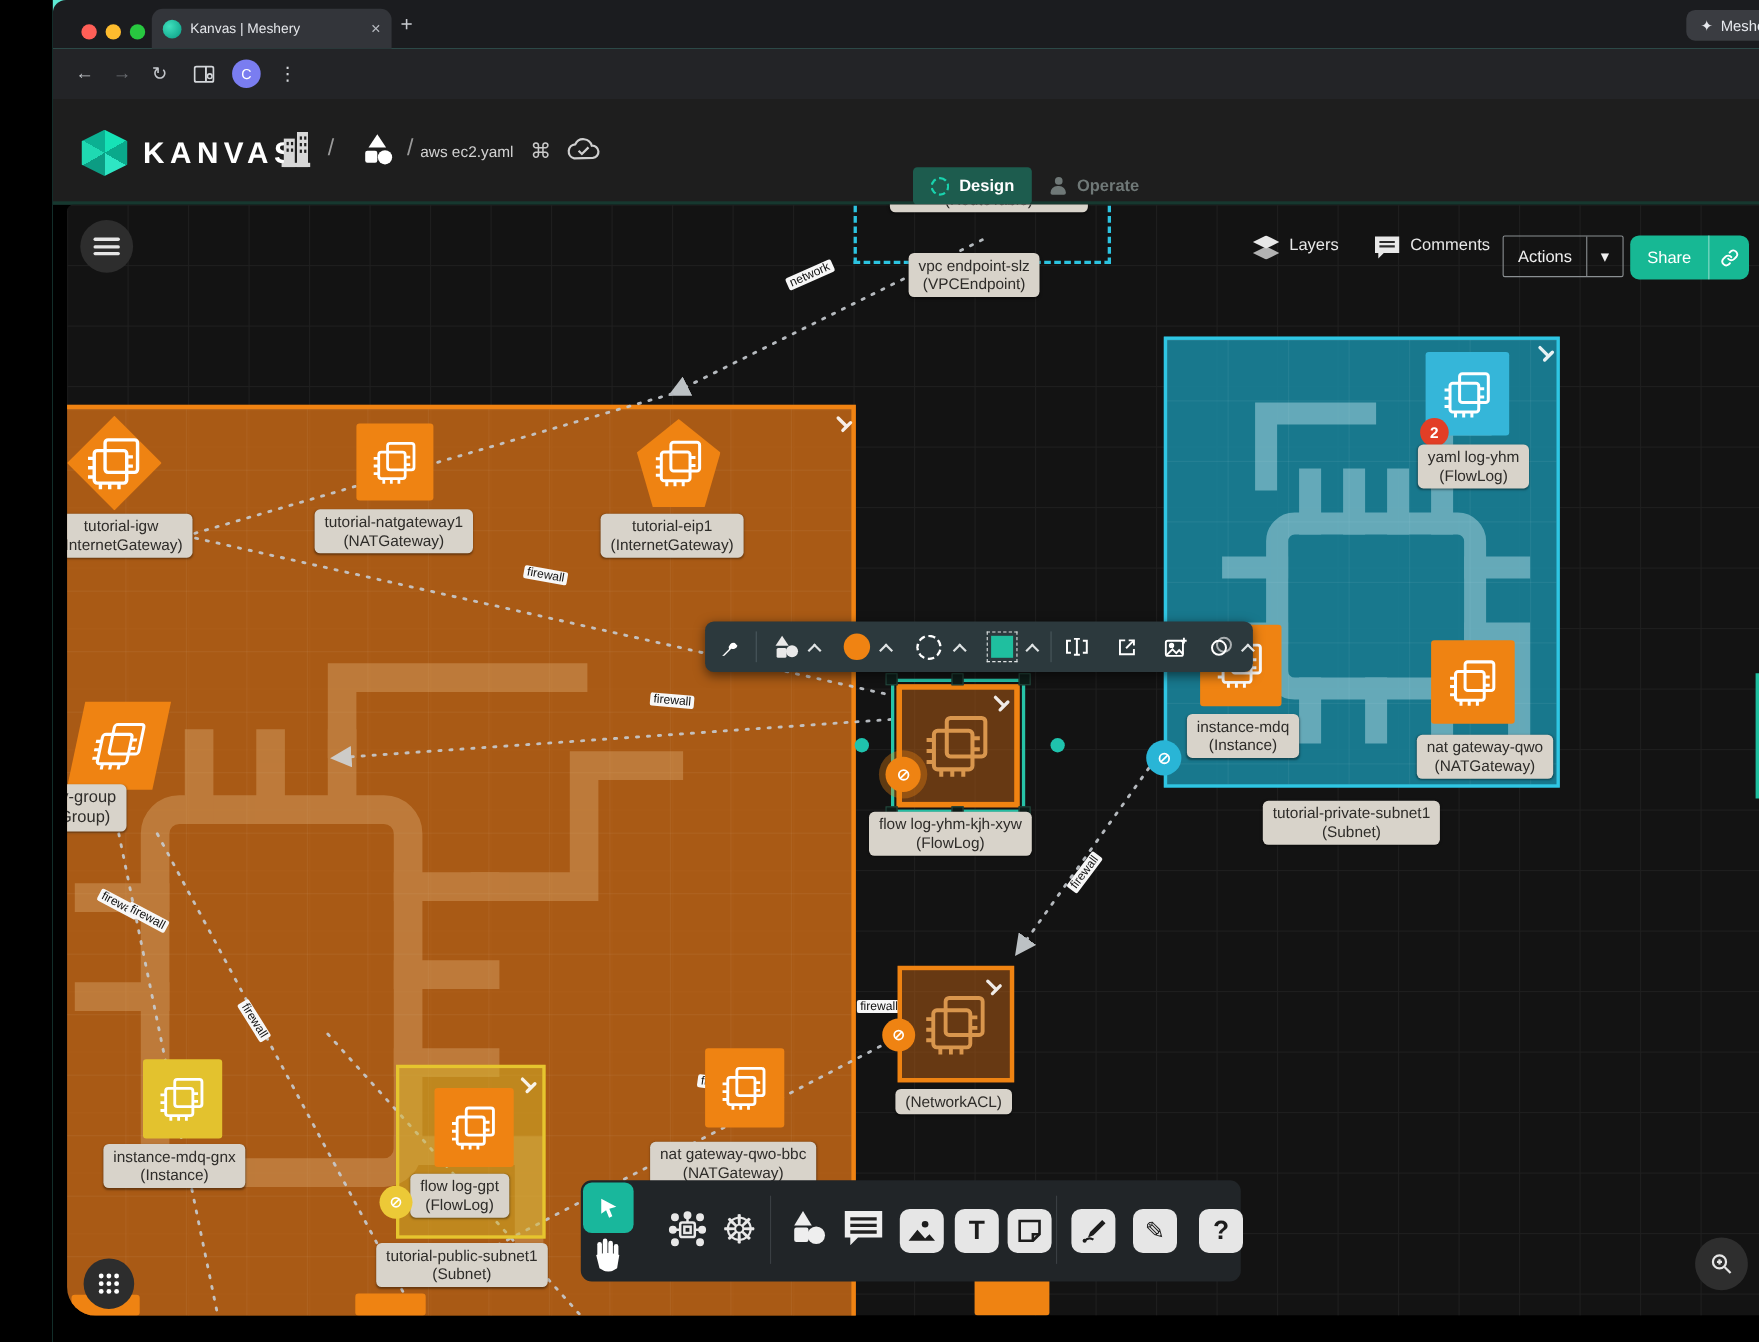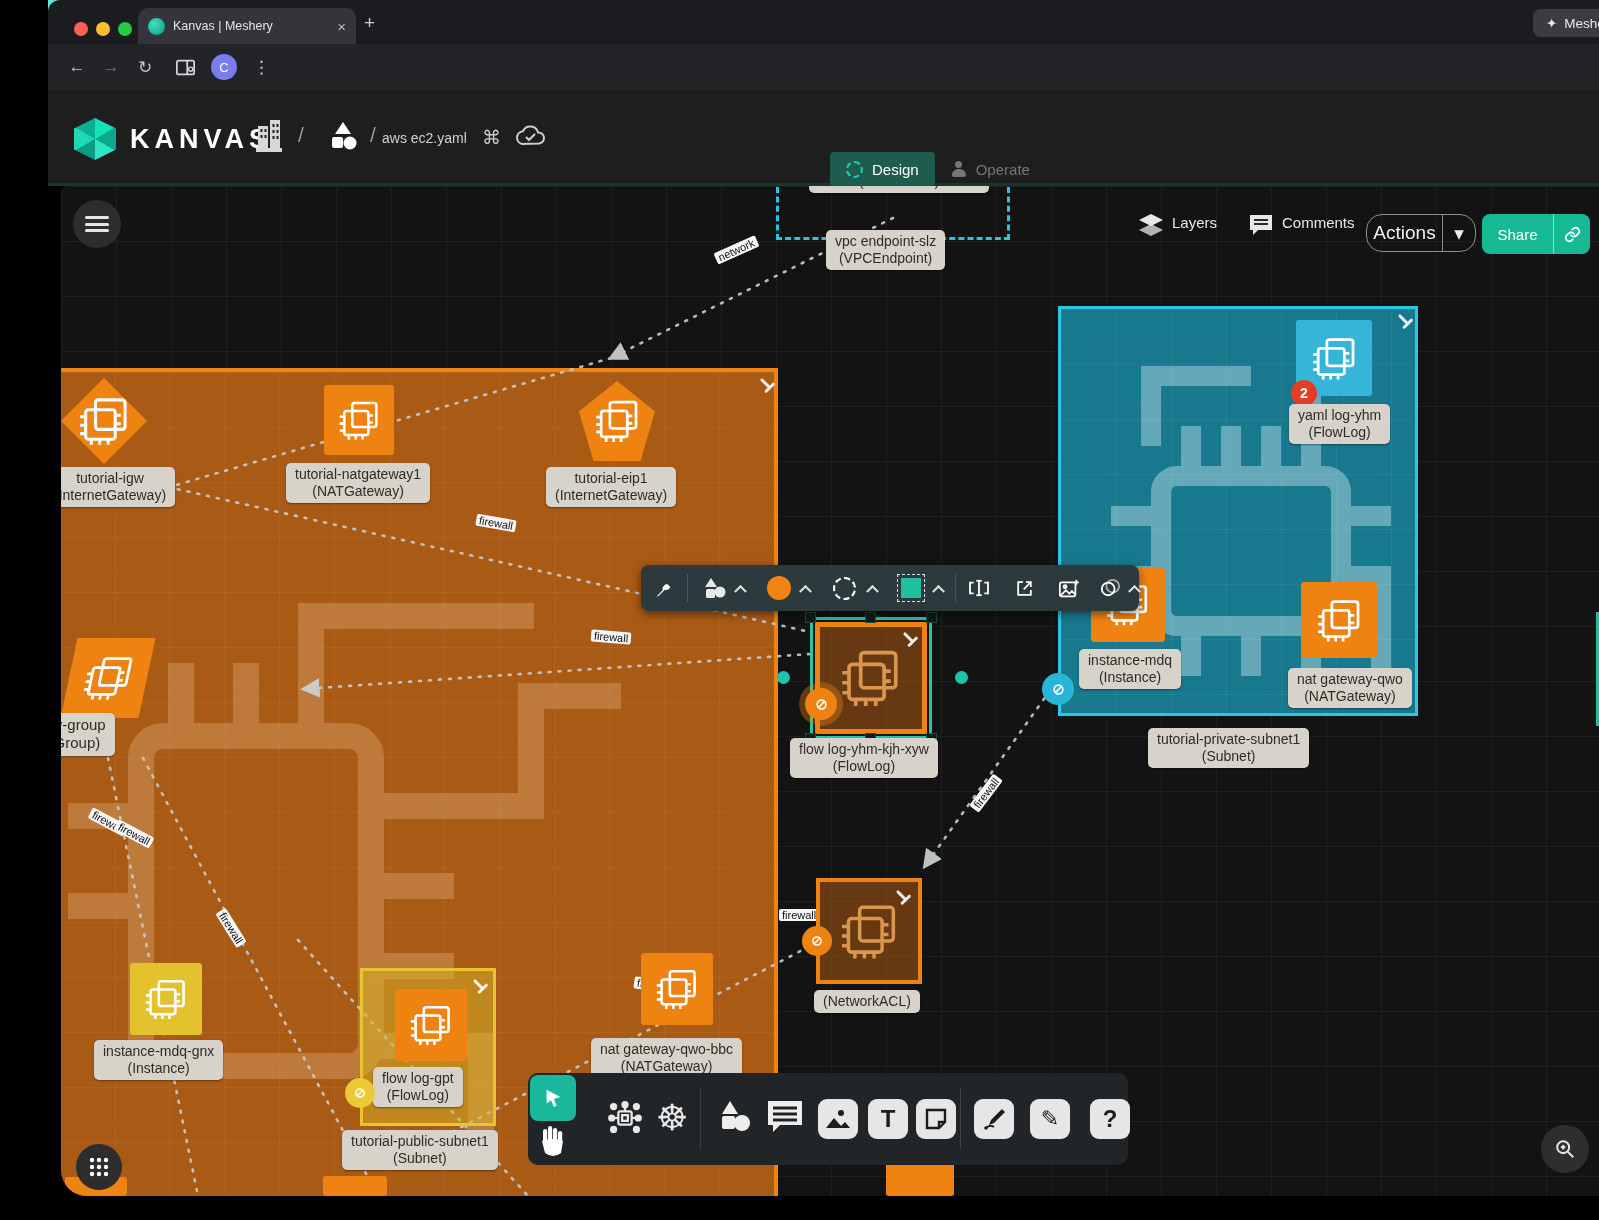--- a/index.html
+++ b/index.html
@@ -28,21 +28,21 @@
 
   
   .appheader { position:absolute; left:0; top:90px; width:1599px; height:96px; background:#1e1e1e; border-bottom:3px solid #16382f; }
   .logo { position:absolute; left:26px; top:28px; width:42px; height:42px;
           clip-path:polygon(50% 0,100% 25%,100% 75%,50% 100%,0 75%,0 25%);
           background:conic-gradient(#16e2b6 0 60deg,#0aa98b 60deg 120deg,#2ee6c4 120deg 180deg,#0c9c83 180deg 240deg,#1fd9b2 240deg 300deg,#0bb092 300deg 360deg); }
   .brand { position:absolute; left:82px; top:34px; color:#fff; font-size:27px; font-weight:bold; letter-spacing:5px; }
   .hsep { position:absolute; top:33px; color:#9a9a9a; font-size:21px; font-weight:300; }
   .hfile { position:absolute; left:334px; top:40px; color:#d2d2d2; font-size:14px; }
   .hic { position:absolute; color:#cfcfcf; }
-  .toggle { position:absolute; left:782px; top:62px; height:34px; display:flex; }
+  .toggle { position:absolute; left:782px; top:62px; height:34px; display:flex;font-weight:bold; }
   .tg { height:34px; display:flex; align-items:center; gap:9px; padding:0 16px; font-size:15px; border-radius:4px; }
   .tg.on { background:#1d5c4e; color:#fff; }
   .tg.off { color:#6f7877; }
   .swirl { width:17px; height:17px; border:2.5px dashed #19d3ae; border-radius:50%; }
   .person { width:16px; height:16px; position:relative; }
   .person::before { content:""; position:absolute; left:4.5px; top:0; width:7px; height:7px; border-radius:50%; background:#6f7877; }
   .person::after { content:""; position:absolute; left:1px; top:8px; width:14px; height:8px; border-radius:7px 7px 2px 2px; background:#6f7877; }
   .person.dark::before, .person.dark::after { background:#2a2a2a; }
   .avgrp { position:absolute; left:1248px; top:120px; display:flex; }
   .av { width:34px; height:34px; border-radius:50%; border:2px solid #1e1e1e; margin-left:-8px; display:flex; align-items:center; justify-content:center; }
@@ -79,21 +79,21 @@
   .elabel { position:absolute; background:#f7f7f7; color:#111; font-size:11px; padding:0 3px; border-radius:2px; white-space:nowrap; }
 
   .sel-dash { position:absolute; border:3px dashed #2cc3e0; }
   .handle { position:absolute; width:11px; height:11px; background:#0e1d19; border:1px solid #24493e; }
   .tdot { position:absolute; width:13px; height:13px; border-radius:50%; background:#1fc3ad; }
   .badge-link { position:absolute; border-radius:50%; display:flex; align-items:center; justify-content:center; }
   .rz { position:absolute; width:13px; height:3px; background:#fff; transform:rotate(45deg); border-radius:2px; opacity:.9; }
   .rz::after { content:""; position:absolute; right:-1px; top:-5px; width:3px; height:13px; background:#fff; border-radius:2px; }
 
   .cbtn-row { position:absolute; top:28px; display:flex; align-items:flex-start; color:#e8e8e8; font-size:15px; }
-  .actions { position:absolute; left:1305px; top:28px; width:110px; height:38px; border:1px solid #8a8f92; border-radius:16px; display:flex; color:#f0f0f0; font-size:19px;text-align:right; }
+  .actions { position:absolute; left:1305px; top:28px; width:110px; height:38px; border:1px solid #8a8f92; border-radius:2px; display:flex; color:#f0f0f0; font-size:15px;text-align:right; }
   .share { position:absolute; left:1421px; top:28px; width:108px; height:40px; background:#17b894; border-radius:8px; display:flex; color:#fff; font-size:15px; }
   .circle-btn { position:absolute; border-radius:50%; background:#2d2d2d; display:flex; align-items:center; justify-content:center; }
 
   .toolbar { position:absolute; left:580px; top:379px; width:498px; height:46px; background:#2c393d; border-radius:8px; box-shadow:0 3px 10px rgba(0,0,0,.5); display:flex; align-items:center; }
   .tb-i { display:flex; align-items:center; justify-content:center; }
   .chev { width:9px; height:9px; border-left:2.5px solid #dfe3e4; border-top:2.5px solid #dfe3e4; transform:rotate(45deg) translate(2px,2px); }
   .tb-div { width:1px; height:28px; background:#4a585c; }
 
   .dock { position:absolute; left:467px; top:887px; width:600px; height:92px; background:#212528; border-radius:10px; }
   .tile { width:40px; height:40px; background:#e6e6e6; border-radius:9px; display:flex; align-items:center; justify-content:center; color:#1c1c1c; font-weight:bold; }

